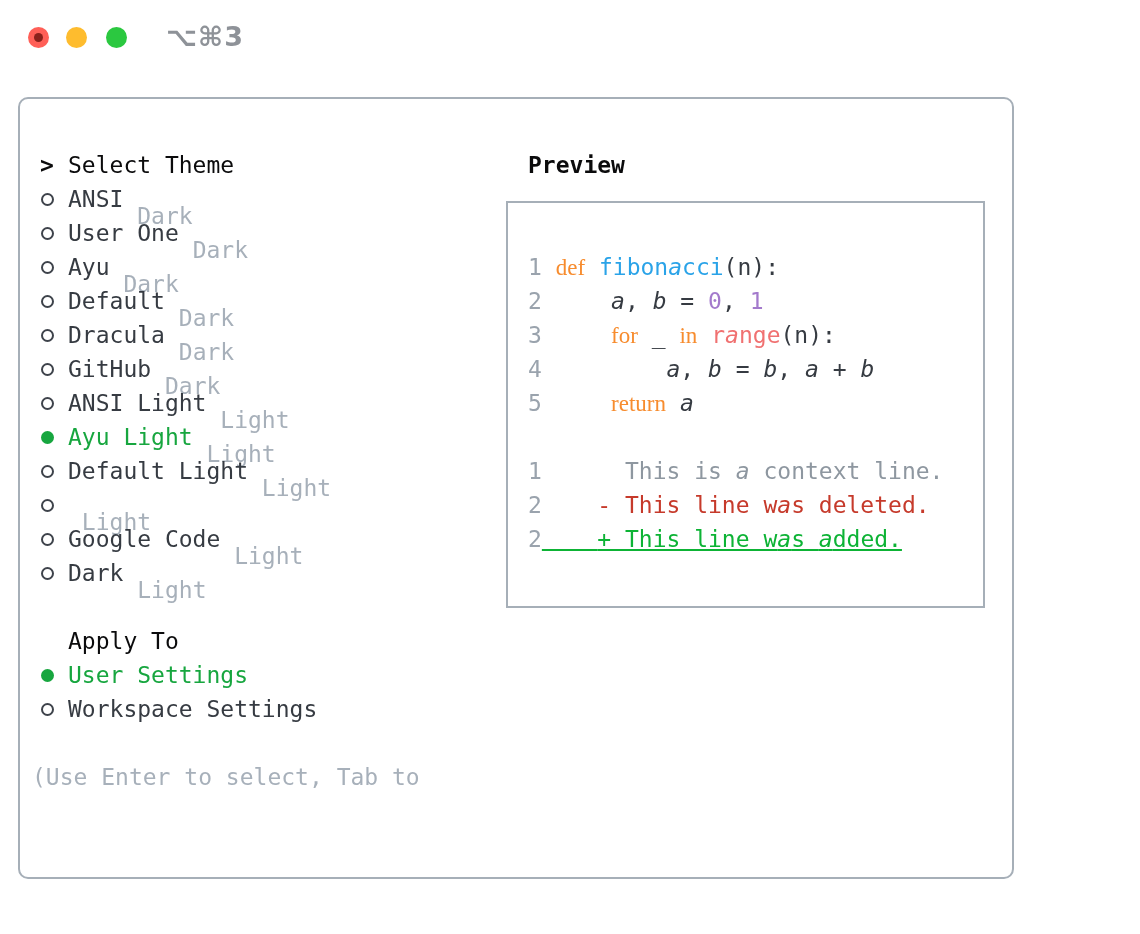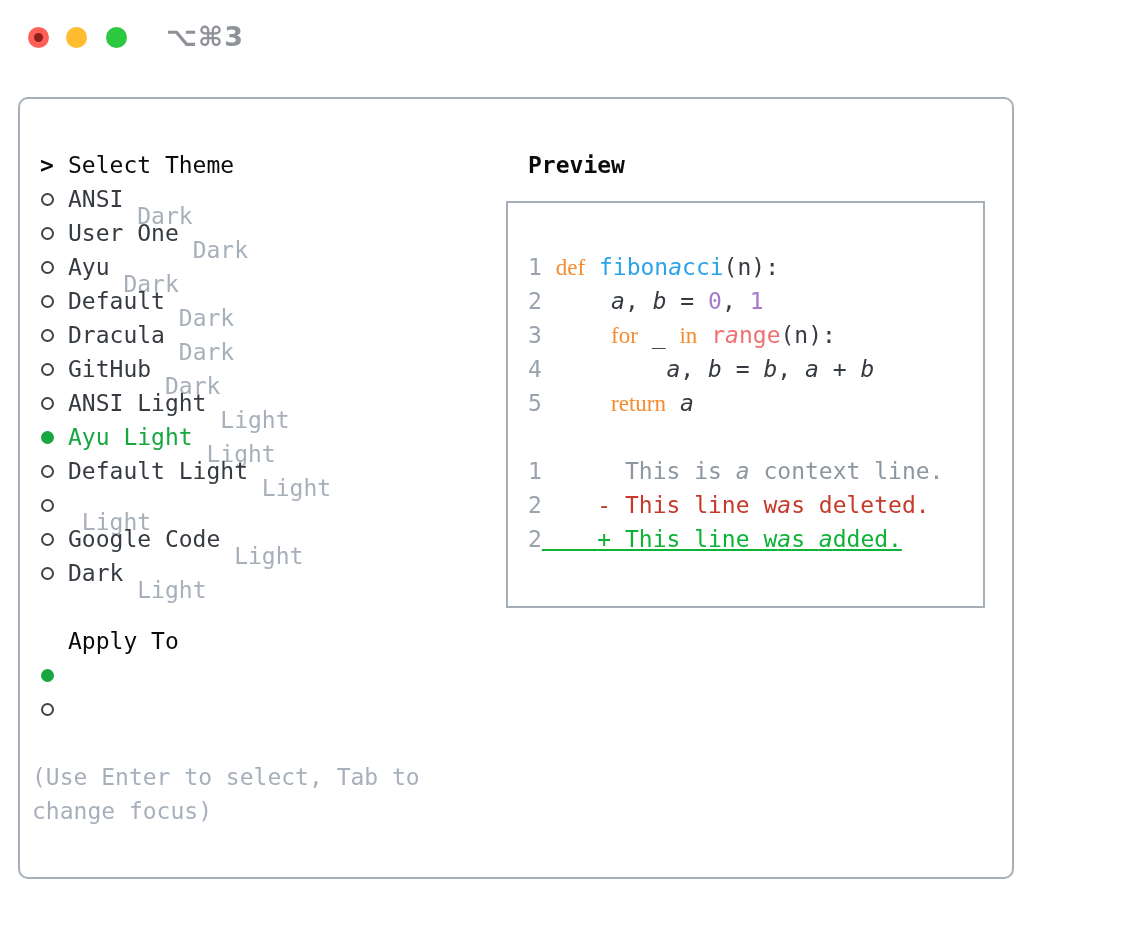--- a/index.html
+++ b/index.html
@@ -74,23 +74,22 @@
       <div class="row"><span class="marker"><span class="circle open"></span></span><span>Dracula</span><span class="variant"> Dark</span></div>
       <div class="row"><span class="marker"><span class="circle open"></span></span><span>GitHub</span><span class="variant"> Dark</span></div>
       <div class="row"><span class="marker"><span class="circle open"></span></span><span>ANSI Light</span><span class="variant"> Light</span></div>
       <div class="row"><span class="marker"><span class="circle filled"></span></span><span class="sel">Ayu Light</span><span class="variant"> Light</span></div>
       <div class="row"><span class="marker"><span class="circle open"></span></span><span>Default Light</span><span class="variant"> Light</span></div>
       <div class="row"><span class="marker"><span class="circle open"></span></span><span class="variant"> Light</span></div>
       <div class="row"><span class="marker"><span class="circle open"></span></span><span>Google Code</span><span class="variant"> Light</span></div>
       <div class="row"><span class="marker"><span class="circle open"></span></span><span>Dark</span><span class="variant"> Light</span></div>
       <div class="row"></div>
       <div class="row"><span class="marker"></span><span class="subhdr">Apply To</span></div>
-      <div class="row"><span class="marker"><span class="circle filled"></span></span></div>
-      <div class="row"><span class="marker"><span class="circle open"></span></span></div>
+      <div class="row"><span class="marker"><span class="circle filled"></span></span><span class="sel">User Settings</span></div>
+      <div class="row"><span class="marker"><span class="circle open"></span></span><span>Workspace Settings</span></div>
       <div class="row"></div>
       <div class="row"><span class="hint">(Use Enter to select, Tab to</span></div>
-      <div class="row"><span class="hint">change focus)</span></div>
     </div>
   <div class="preview-title">Preview</div>
   <div class="preview-box">
     <div class="code"><div class="code-line"><span class="c-num">1 </span><span class="c-kw">def</span><span class="c-pn"> </span><span class="c-fn">fibon</span><span class="c-fn it">a</span><span class="c-fn">cci</span><span class="c-pn">(n):</span></div><div class="code-line"><span class="c-num">2 </span><span class="c-pn">    </span><span class="c-var">a</span><span class="c-pn">, </span><span class="c-var">b</span><span class="c-pn"> = </span><span class="c-lit">0</span><span class="c-pn">, </span><span class="c-lit">1</span></div><div class="code-line"><span class="c-num">3 </span><span class="c-pn">    </span><span class="c-kw">for</span><span class="c-pn"> _ </span><span class="c-kw">in</span><span class="c-pn"> </span><span class="c-call">r</span><span class="c-call it">a</span><span class="c-call">nge</span><span class="c-pn">(n):</span></div><div class="code-line"><span class="c-num">4 </span><span class="c-pn">        </span><span class="c-var">a</span><span class="c-pn">, </span><span class="c-var">b</span><span class="c-pn"> = </span><span class="c-var">b</span><span class="c-pn">, </span><span class="c-var">a</span><span class="c-pn"> + </span><span class="c-var">b</span></div><div class="code-line"><span class="c-num">5 </span><span class="c-pn">    </span><span class="c-kw">return</span><span class="c-pn"> </span><span class="c-var">a</span></div><div class="code-line"></div><div class="code-line"><span class="c-num">1</span><span class="c-ctx">      </span><span class="c-ctx">This is </span><span class="c-ctx it">a</span><span class="c-ctx"> context line.</span></div><div class="code-line"><span class="c-num">2</span><span class="c-del">    </span><span class="c-del">- This line w</span><span class="c-del it">a</span><span class="c-del">s deleted.</span></div><div class="code-line"><span class="c-num">2</span><span class="c-add">    </span><span class="c-add">+ This line w</span><span class="c-add it">a</span><span class="c-add">s </span><span class="c-add it">a</span><span class="c-add">dded.</span></div></div>
   </div>
 </div>
 
 </body></html>

